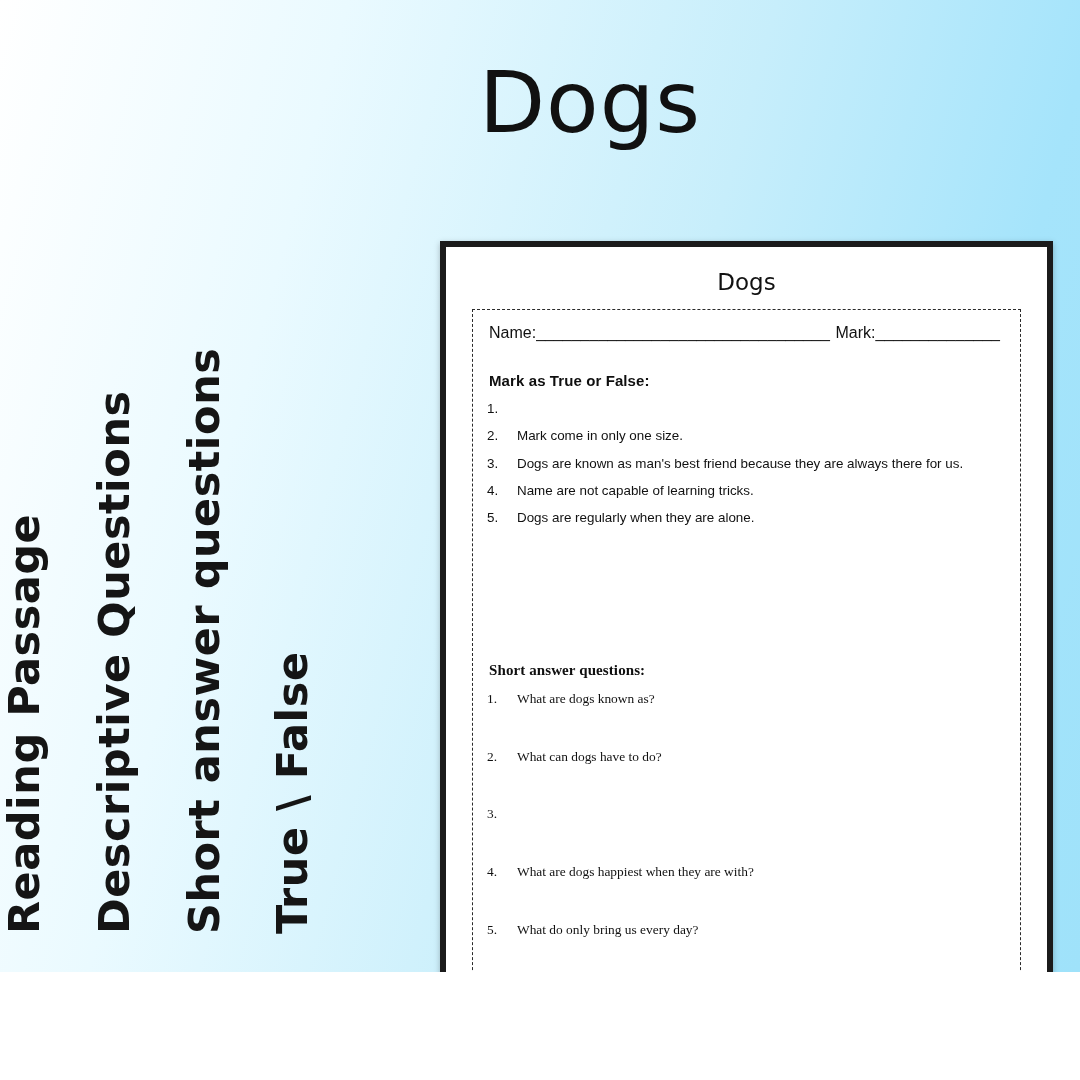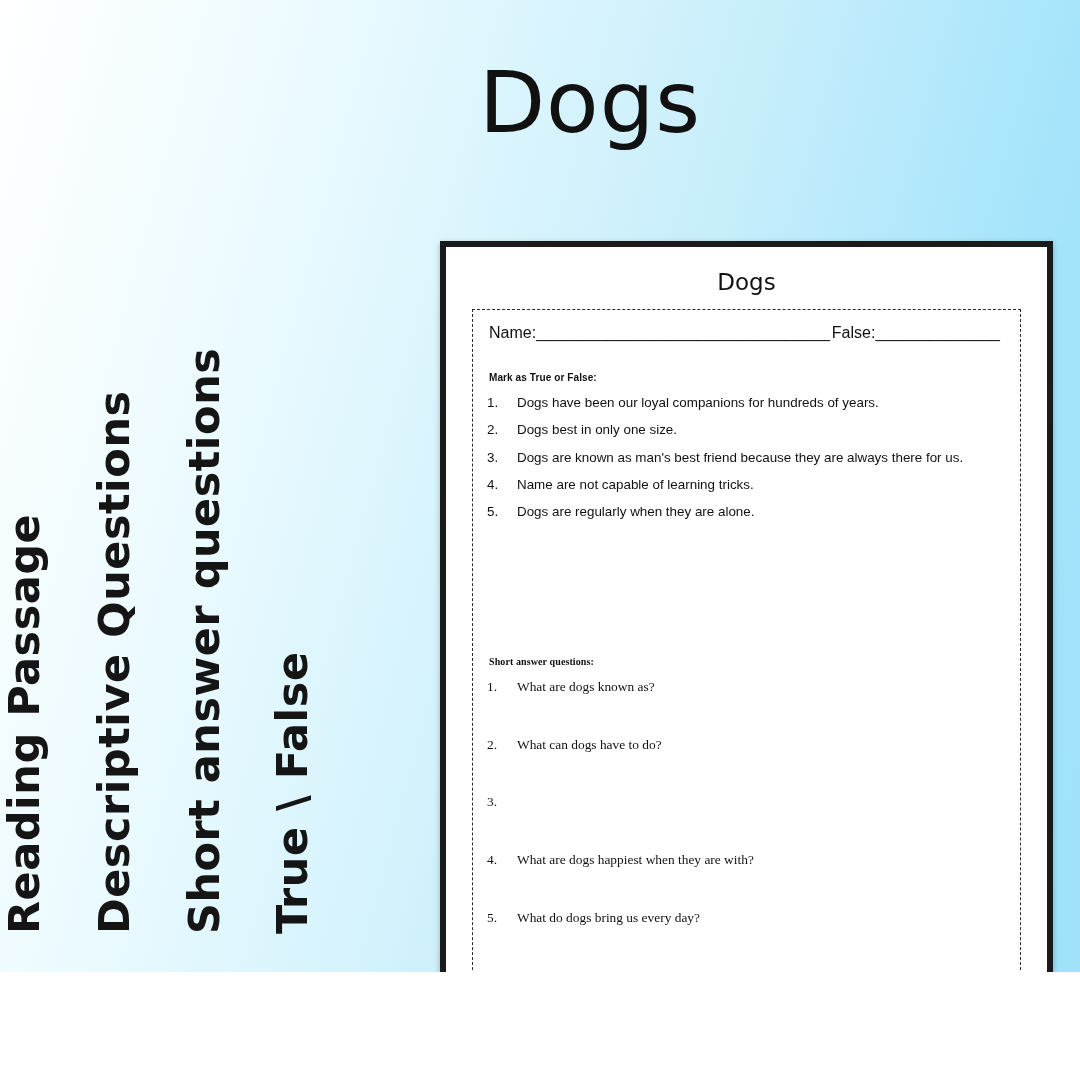--- a/index.html
+++ b/index.html
@@ -93,21 +93,21 @@
     justify-content: space-between;
     align-items: baseline;
     font-size: 16px;
     color: #111;
     margin-bottom: 22px;
     padding: 0 6px 8px 2px;
   }
   .nd-item { white-space: nowrap; }
 
   .section-heading {
-    font-size: 10px;
+    font-size: 15px;
     font-weight: 700;
     color: #0f0f0f;
     margin: 0 0 12px 2px;
     letter-spacing: 0.1px;
   }
   ol.qlist {
     list-style: none;
     margin: 0;
     padding: 0;
   }
@@ -153,33 +153,32 @@
 
   <div id="worksheet">
     <div id="sheet-inner">
 
       <div id="sheet-title">Dogs</div>
 
       <div id="dashed-area">
 
         <div id="name-date-row">
           <span class="nd-item">Name:_________________________________</span>
-          <span class="nd-item">False:______________</span>
+          <span class="nd-item">Mark:______________</span>
         </div>
 
         <div>
           <div class="section-heading">Mark as True or False:</div>
           <ol class="qlist" id="tf-list">
             <li>
               <span class="num">1.</span>
-              <span>Dogs have been our loyal companions for hundreds of years.</span>
             </li>
             <li>
               <span class="num">2.</span>
-              <span>Dogs best in only one size.</span>
+              <span>Mark come in only one size.</span>
             </li>
             <li>
               <span class="num">3.</span>
               <span>Dogs are known as man's best friend because they are always there for us.</span>
             </li>
             <li>
               <span class="num">4.</span>
               <span>Name are not capable of learning tricks.</span>
             </li>
             <li>
@@ -202,21 +201,21 @@
             </li>
             <li>
               <span class="num">3.</span>
             </li>
             <li>
               <span class="num">4.</span>
               <span>What are dogs happiest when they are with?</span>
             </li>
             <li>
               <span class="num">5.</span>
-              <span>What do dogs bring us every day?</span>
+              <span>What do only bring us every day?</span>
             </li>
           </ol>
         </div>
 
       </div>
 
       <div id="credit">© PrintableBazaar.com</div>
 
     </div>
   </div>

